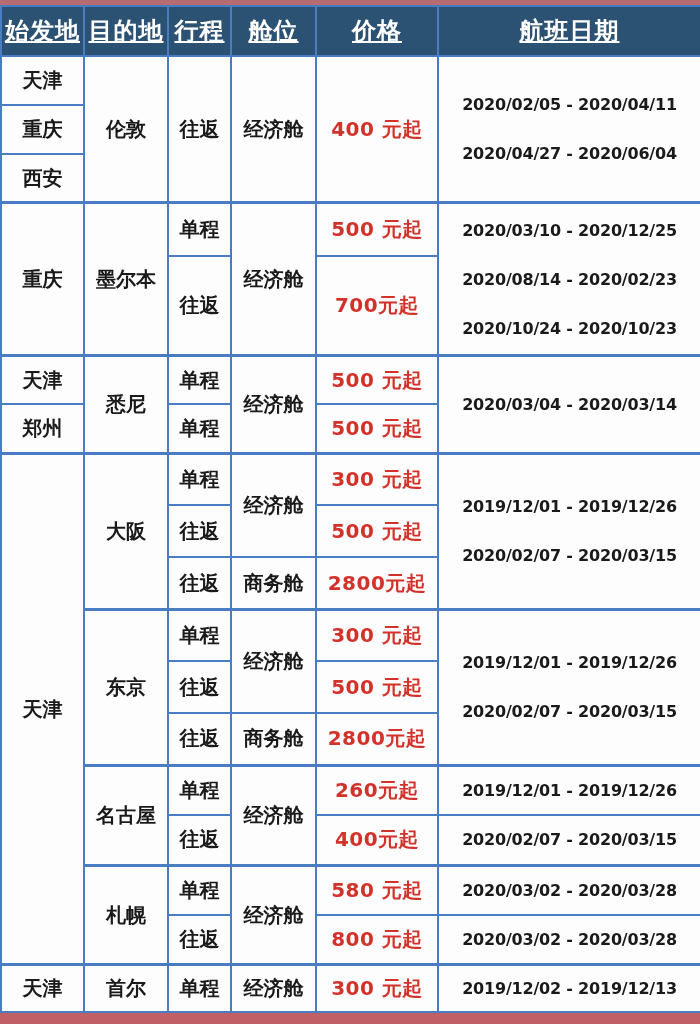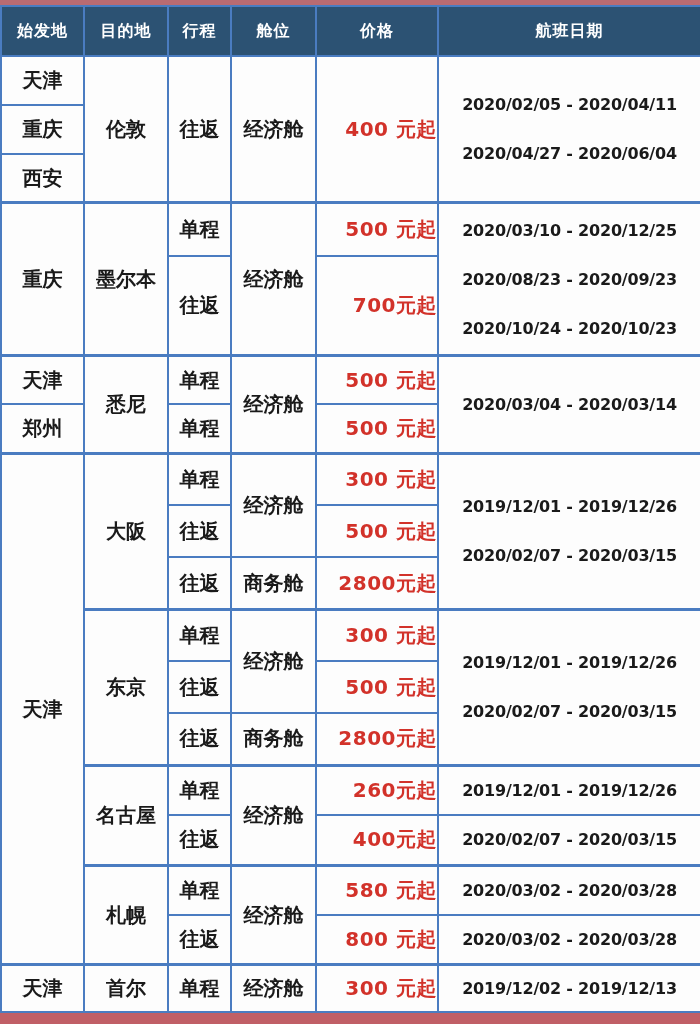--- a/index.html
+++ b/index.html
@@ -30,26 +30,27 @@
   th,td{
     border:2px solid var(--border);
     text-align:center;vertical-align:middle;
     padding:0;overflow:hidden;
     color:var(--cell_text);
     font-size:20px;
   }
   thead th{
     background:var(--header_bg);
     color:var(--header_text);
-    font-size:16px;
+    font-size:24px;
     height:48px;
     letter-spacing:1px;
+    text-decoration:underline;
   }
   tr.sec > td{border-top-width:3px;}
-  td.price{color:var(--price_red);font-size:20px;letter-spacing:0.5px;text-align:right;}
+  td.price{color:var(--price_red);font-size:20px;letter-spacing:0.5px;}
   td.dates{font-size:16px;letter-spacing:-0.2px;}
   td.dates .dl{line-height:49px;white-space:nowrap;}
   td.dates.single .dl{line-height:normal;}
 </style>
 </head>
 <body>
 
 <div class="page">
   <div class="strip-top"></div>
 
@@ -93,21 +94,21 @@
       </tr>
 
       <tr class="sec" style="height:51px">
         <td rowspan="2">重庆</td>
         <td rowspan="2">墨尔本</td>
         <td>单程</td>
         <td rowspan="2">经济舱</td>
         <td class="price">500 元起</td>
         <td rowspan="2" class="dates">
           <div class="dl">2020/03/10 - 2020/12/25</div>
-          <div class="dl">2020/08/23 - 2020/09/23</div>
+          <div class="dl">2020/08/14 - 2020/02/23</div>
           <div class="dl">2020/10/24 - 2020/10/23</div>
         </td>
       </tr>
       <tr style="height:94px">
         <td>往返</td>
         <td class="price">700元起</td>
       </tr>
 
       <tr class="sec" style="height:48px">
         <td>天津</td>

